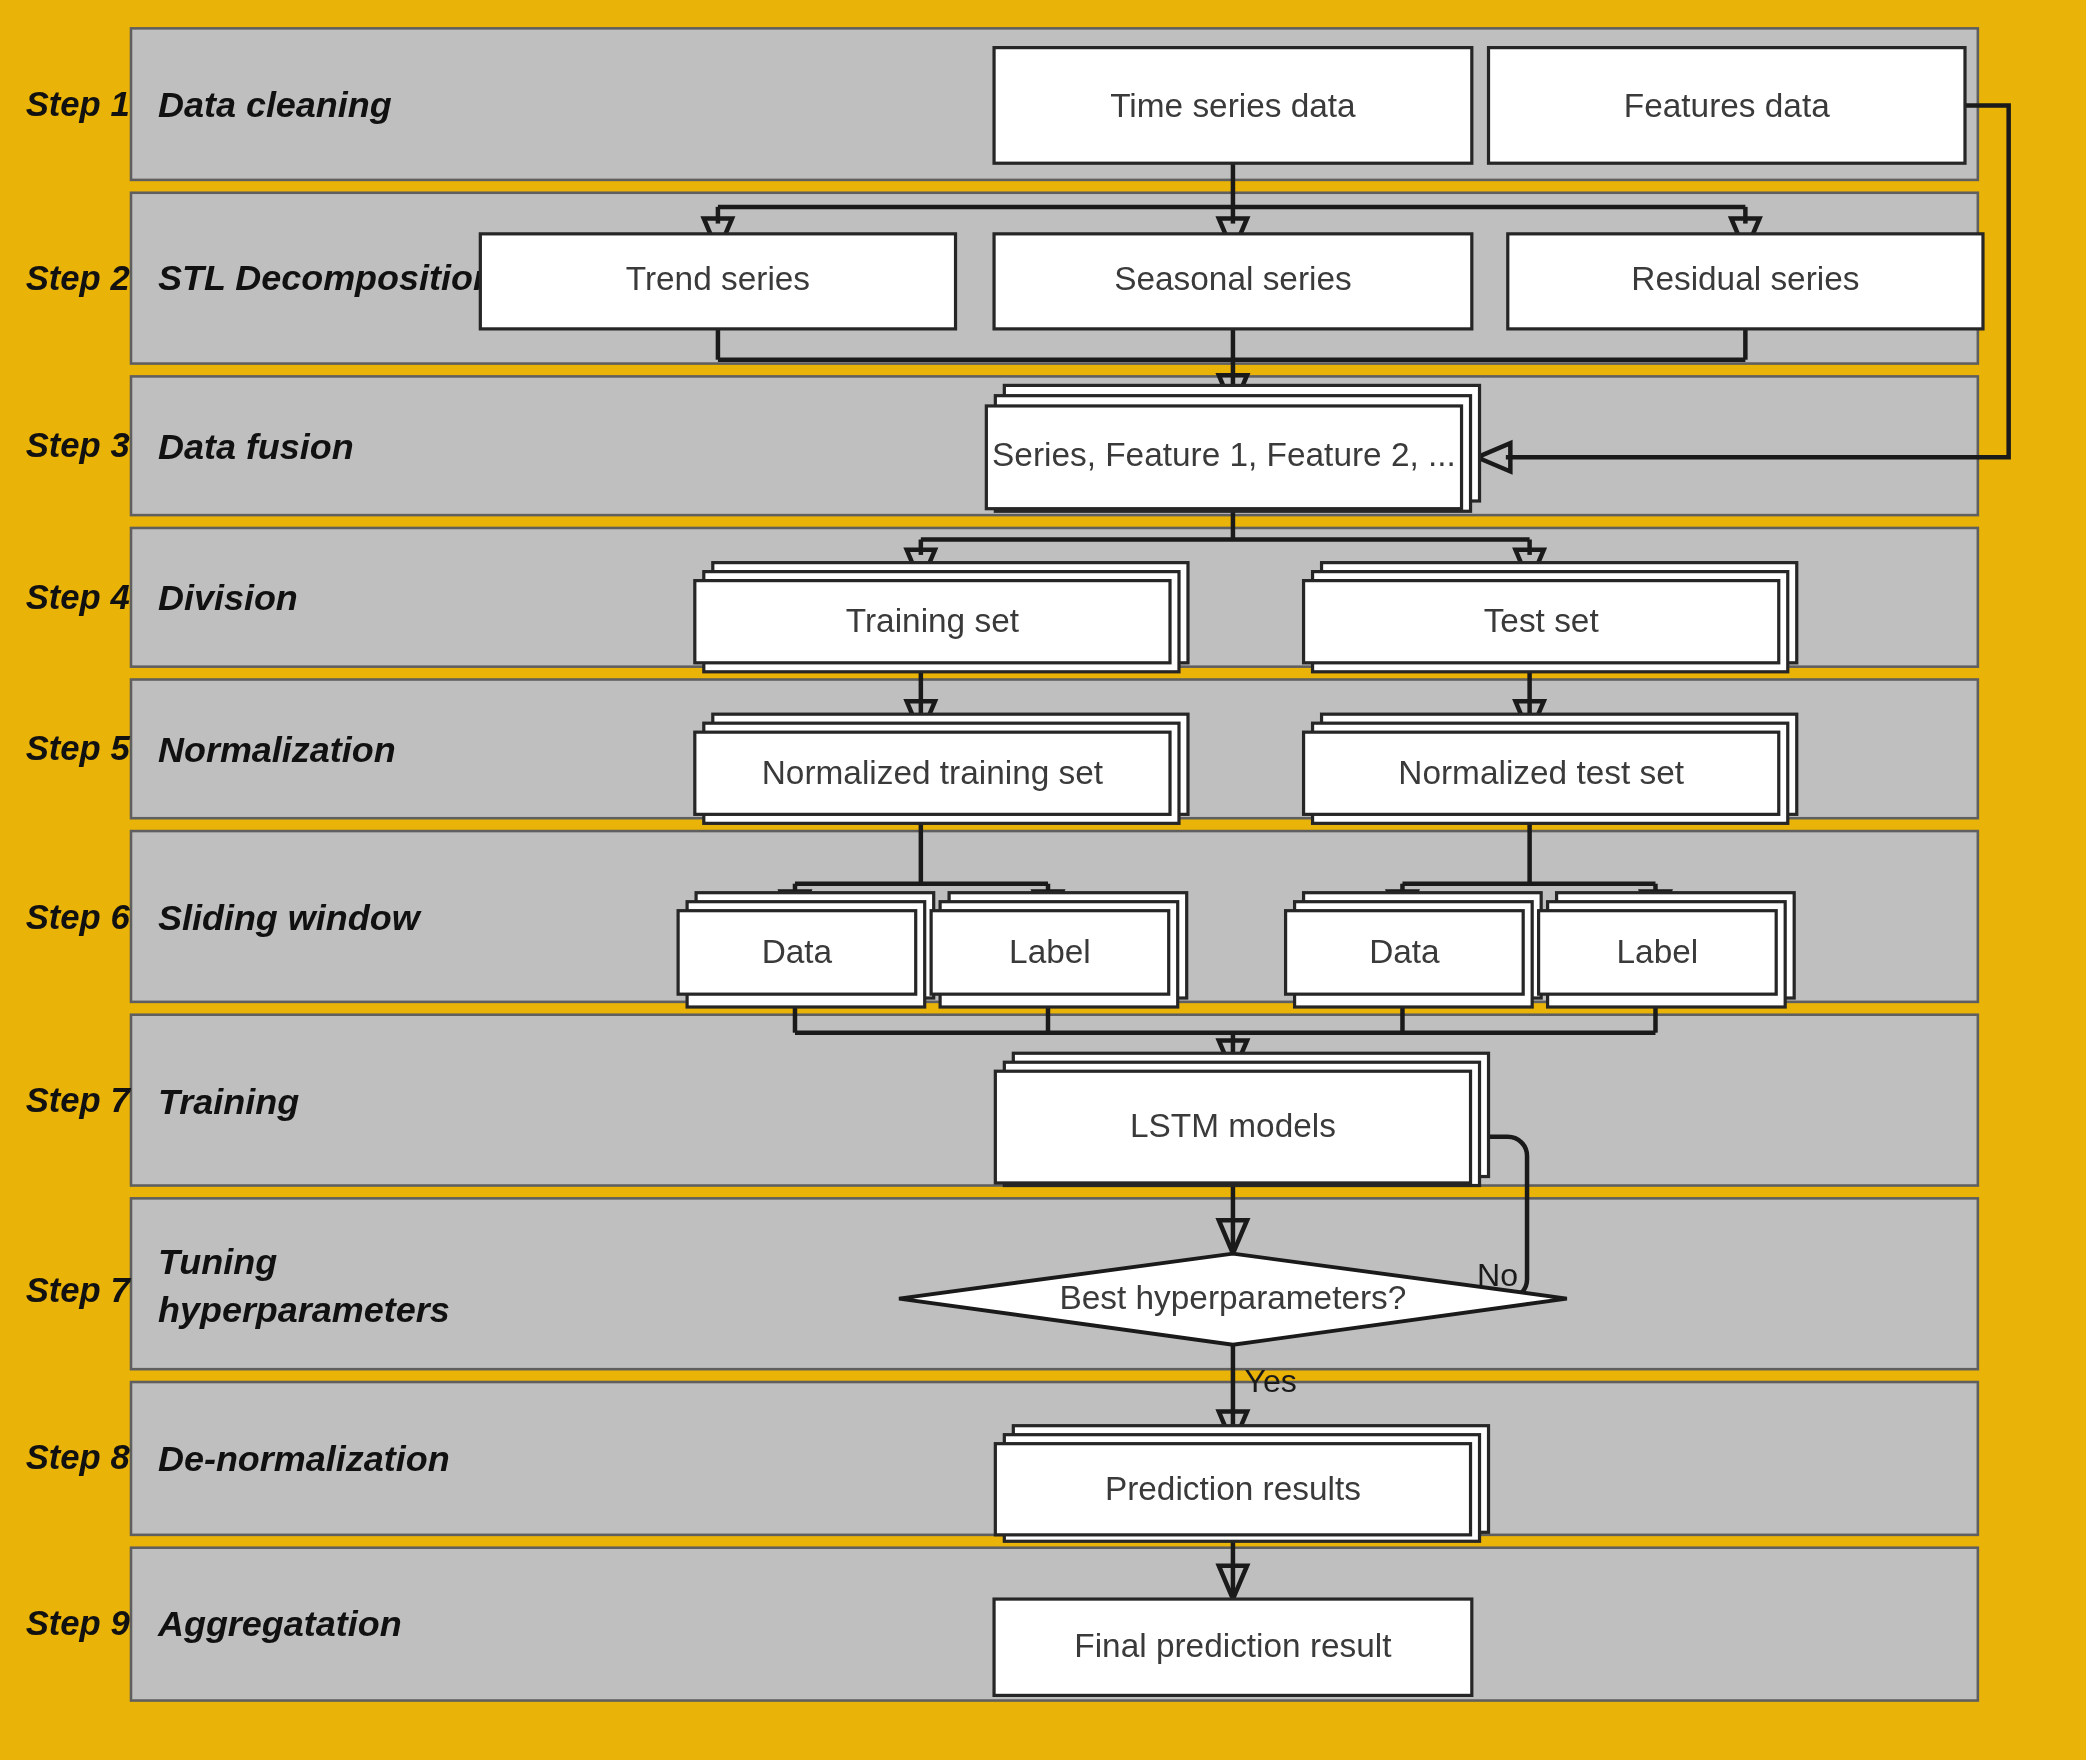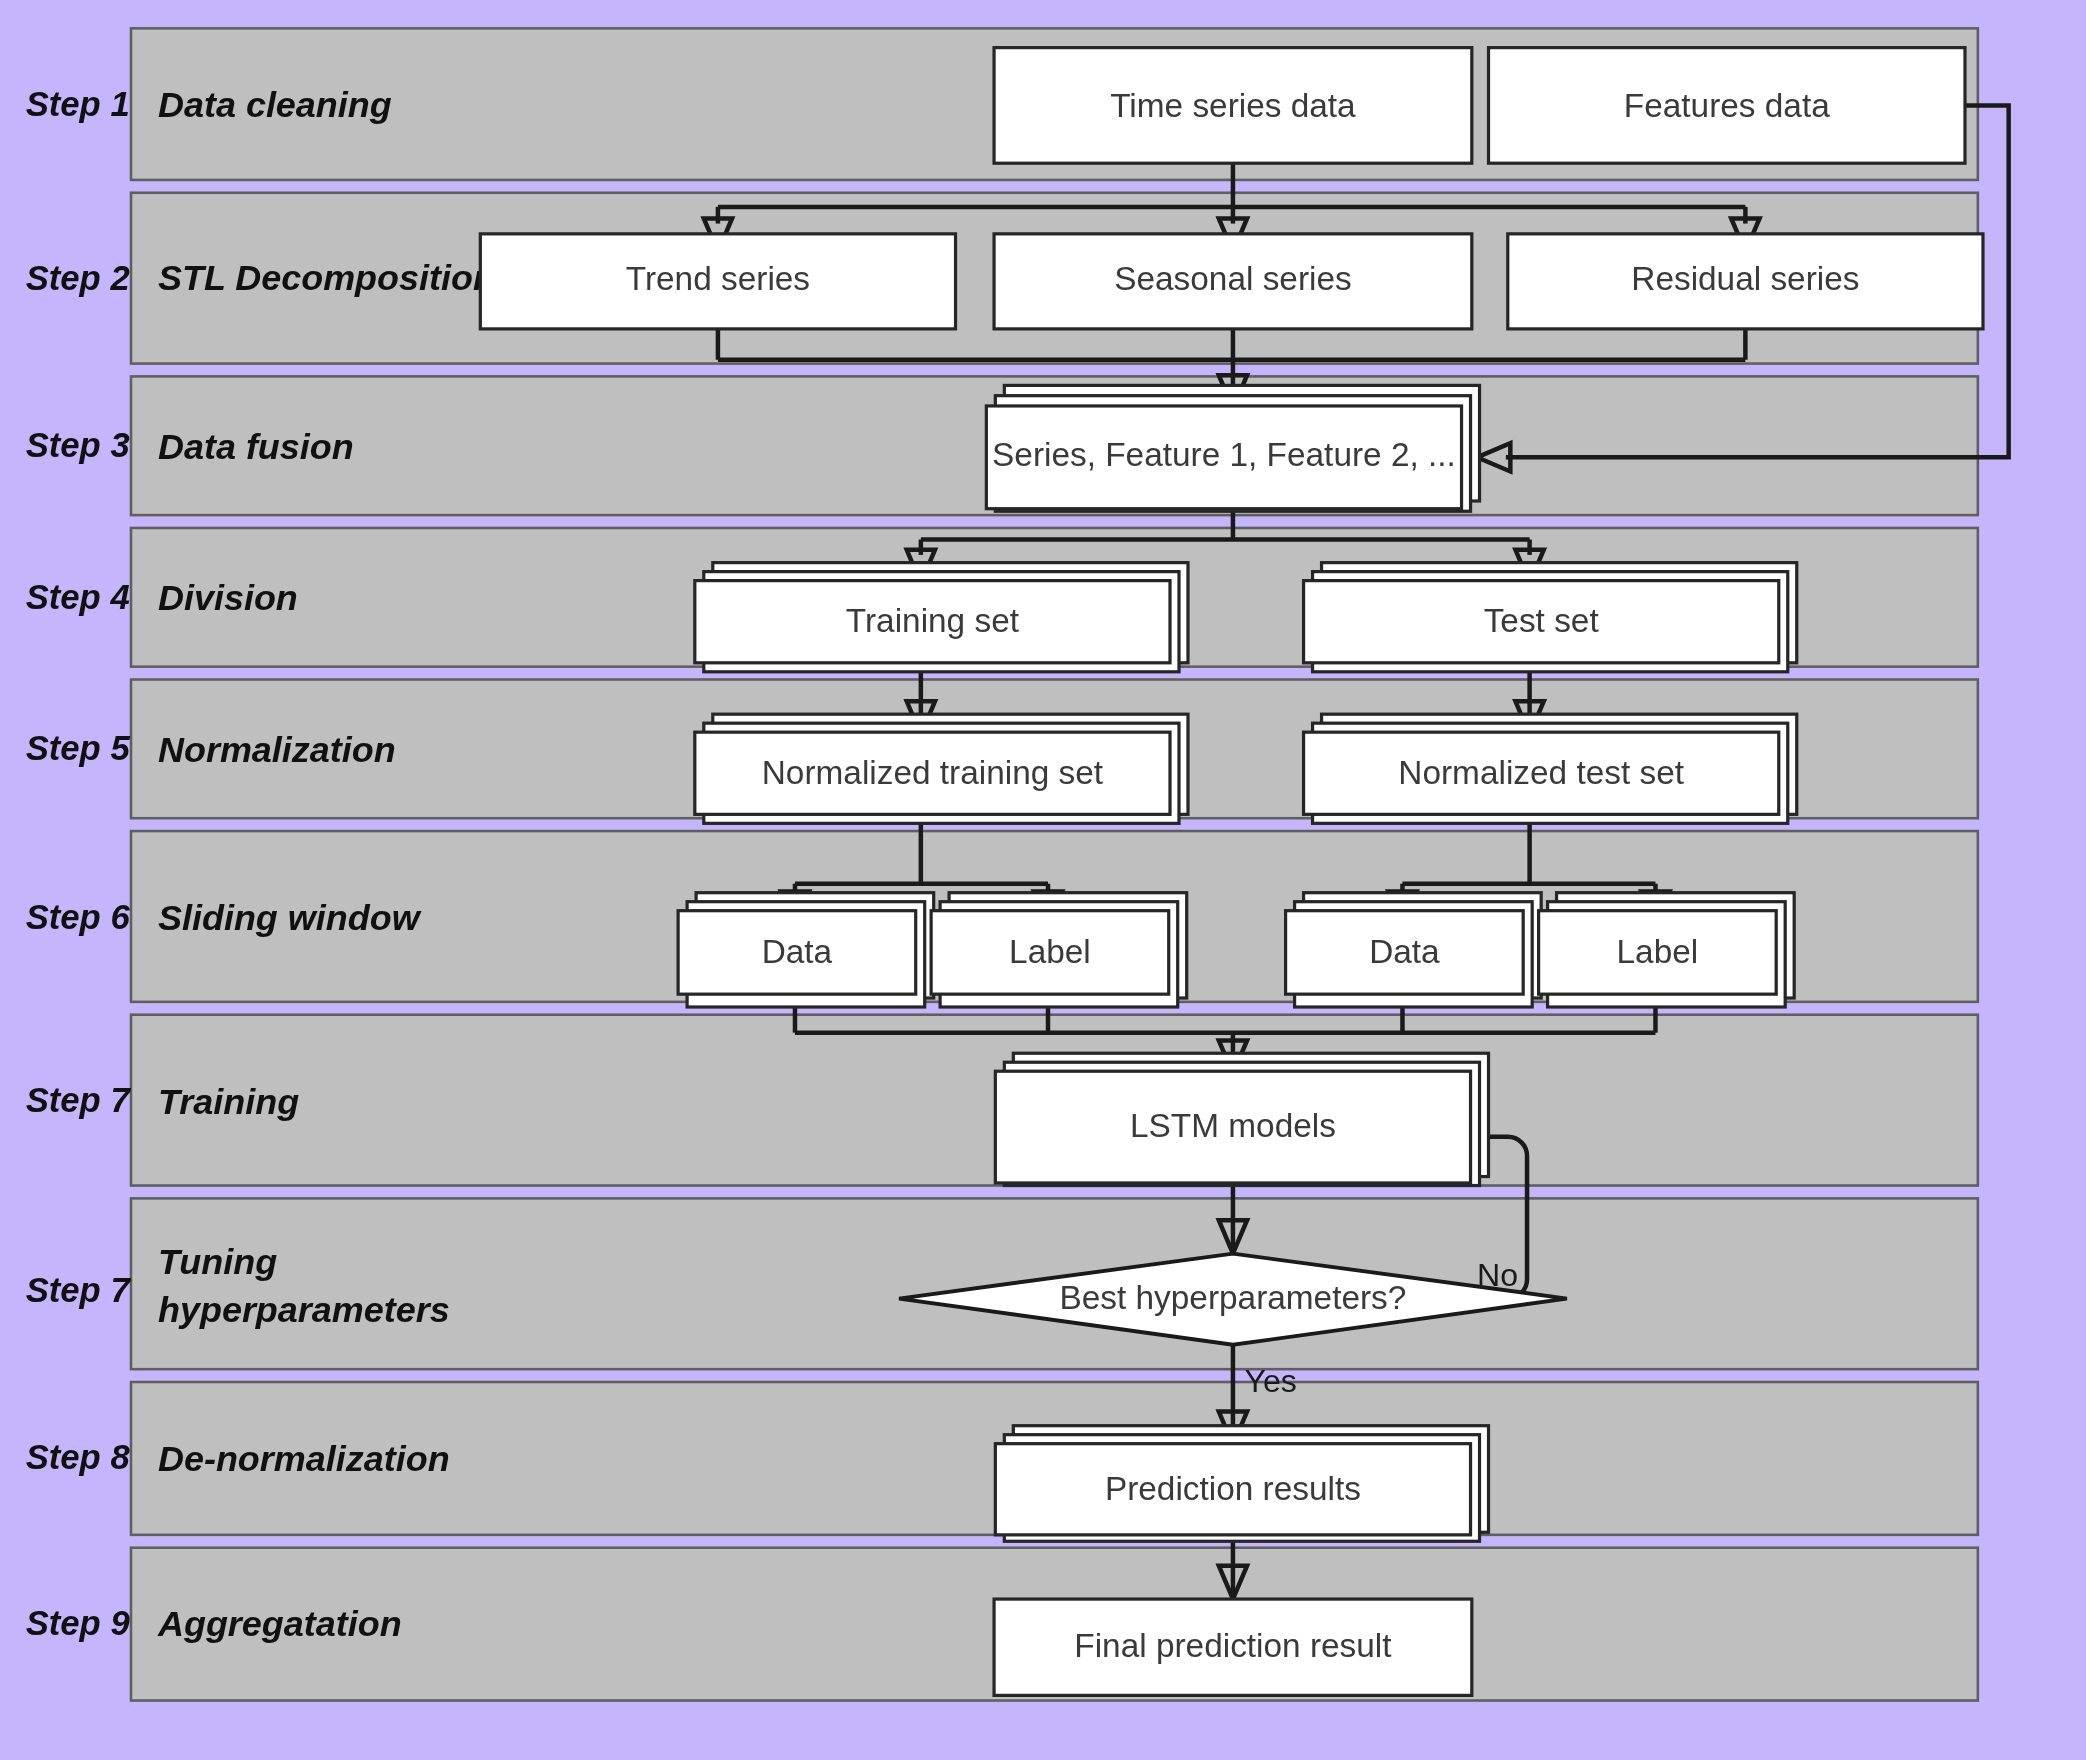--- a/index.html
+++ b/index.html
@@ -1,17 +1,17 @@
 <!DOCTYPE html>
 <html style="font-size:10.3px"><head>
 <meta charset="utf-8">
 <style>
   html,body{margin:0;padding:0;background:#ffffff;}
   body{width:2087px;height:1761px;font-family:"Liberation Sans",sans-serif;}
-  #stage{position:relative;width:2087px;height:1761px;overflow:hidden;background:#c4b5fd;}
+  #stage{position:relative;width:2087px;height:1761px;overflow:hidden;background:#eab308;}
   svg{position:absolute;left:0;top:0;width:2087px;height:1761px;}
   .band{fill:#bfbfbf;stroke:#5f5f5f;stroke-width:4;}
   .node{fill:#ffffff;stroke:#262626;stroke-width:5;}
   .ghost{fill:#ffffff;stroke:#262626;stroke-width:5;}
   .diamond{fill:#ffffff;stroke:#1a1a1a;stroke-width:6;}
   .conn{fill:none;stroke:#1a1a1a;stroke-width:7;stroke-linecap:butt;}
   .conn-r{fill:none;stroke:#1a1a1a;stroke-width:7;stroke-linejoin:round;}
   .steplbl{font-family:"Liberation Sans",sans-serif;font-weight:bold;font-style:italic;font-size:54px;fill:#111;}
   .phaselbl{font-family:"Liberation Sans",sans-serif;font-weight:bold;font-style:italic;font-size:56px;fill:#111;}
   .nodelbl{font-family:"Liberation Sans",sans-serif;font-size:52px;fill:#3a3a3a;}

